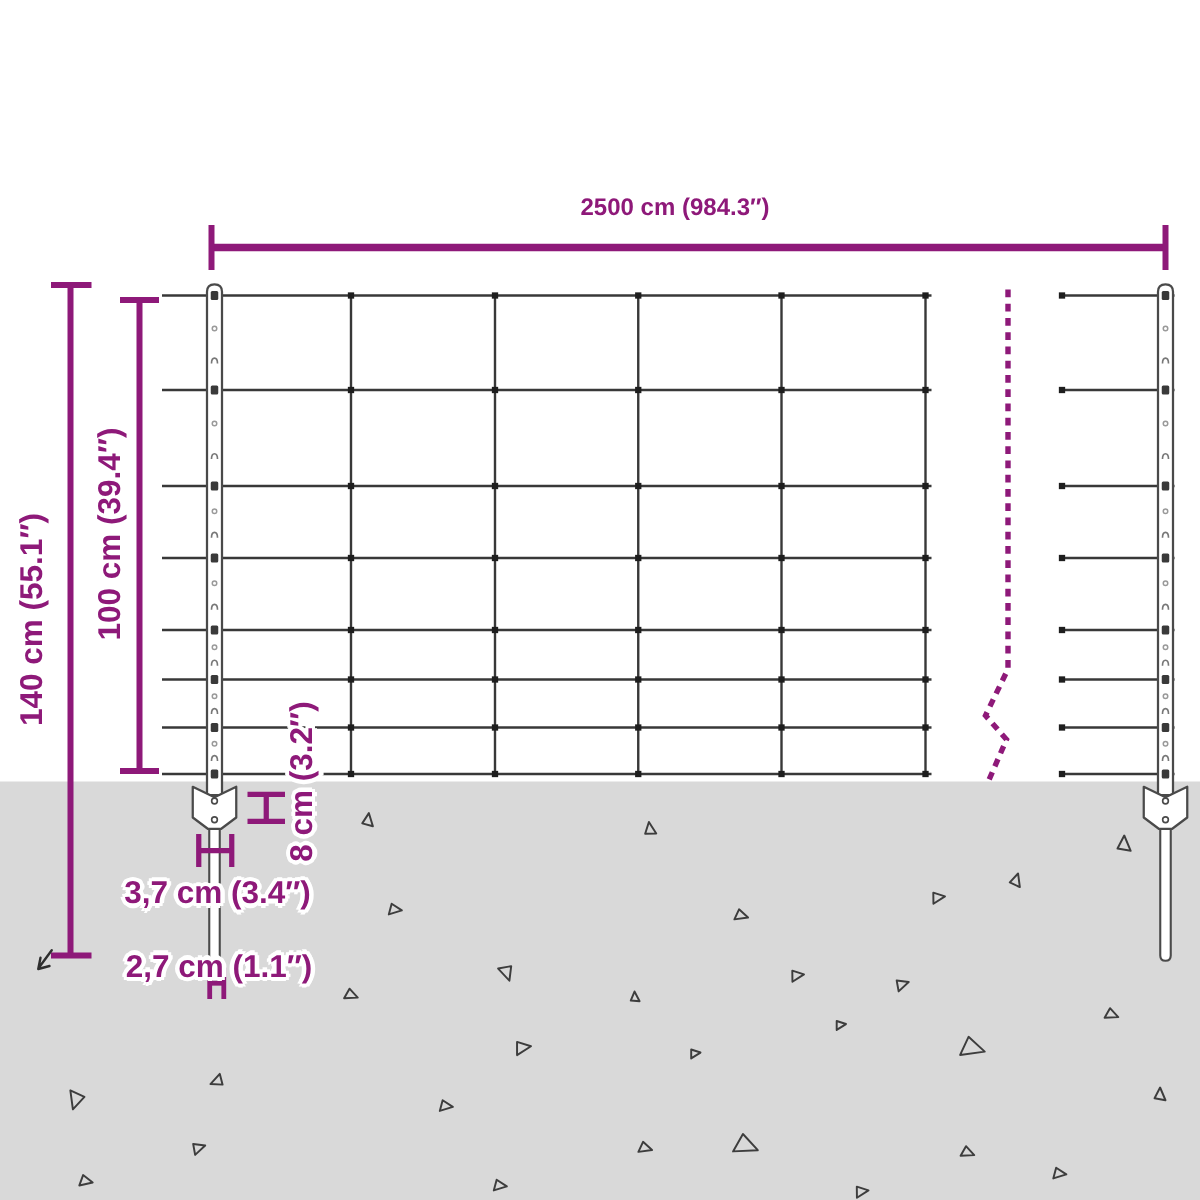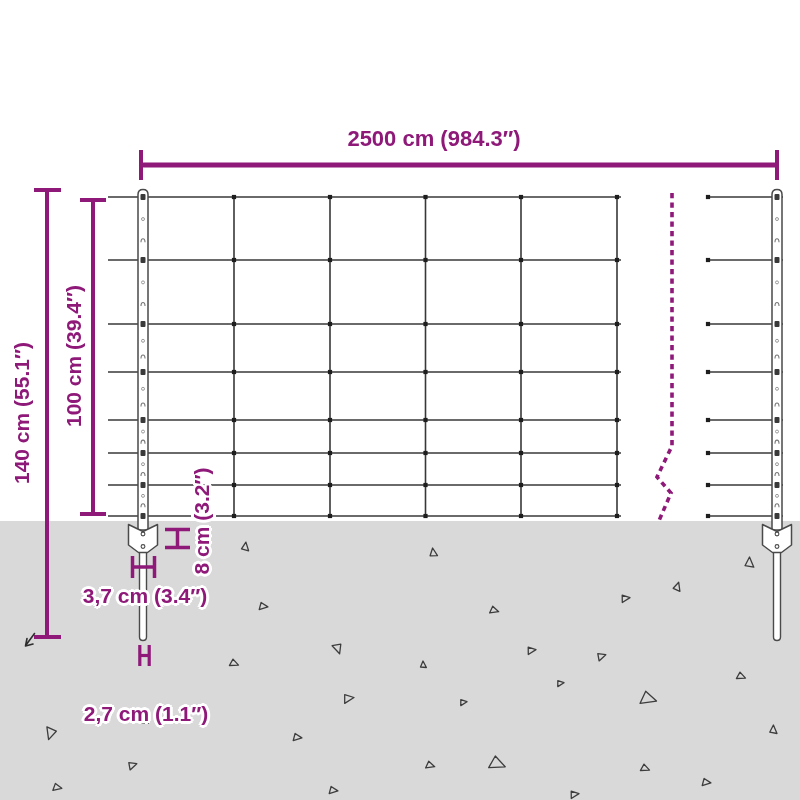--- a/index.html
+++ b/index.html
@@ -9,26 +9,26 @@
   }
   .stage svg{position:absolute;left:0;top:0;}
   .dim-label{
     position:absolute;z-index:2;color:#8e1979;font-weight:bold;font-size:21px;
     white-space:nowrap;text-align:center;line-height:24px;
     text-shadow:-2px -2px 0 #fff,2px -2px 0 #fff,-2px 2px 0 #fff,2px 2px 0 #fff,
                 0 -2px 0 #fff,0 2px 0 #fff,-2px 0 0 #fff,2px 0 0 #fff,
                 -3px 0 0 #fff,3px 0 0 #fff,0 3px 0 #fff,0 -3px 0 #fff;
   }
   .rot{transform:rotate(-90deg);}
-  #lbl-top{left:116px;top:127px;width:636px;font-size:22px;}
+  #lbl-top{left:132px;top:127px;width:636px;font-size:16px;}
   #lbl-140{left:-138px;top:401px;width:320px;}
   #lbl-100{left:-86px;top:344px;width:320px;}
   #lbl-8{left:82px;top:509px;width:240px;}
   #lbl-82{left:5px;top:584px;width:280px;}
-  #lbl-27{left:6px;top:702px;width:280px;}
+  #lbl-27{left:6px;top:633px;width:280px;}
 </style>
 </head>
 <body>
 
 <div class="stage">
   <svg id="fence-svg" width="800" height="800" viewBox="0 0 800 800">
       <rect x="0" y="521" width="800" height="279" fill="#d9d9d9"></rect>
       <polygon points="245.9,542.1 248.6,550.8 241.5,548.9" fill="none" stroke="#3d3d3d" stroke-width="1.3" stroke-linejoin="round"></polygon>
       <polygon points="432.6,548.0 437.5,555.7 430.1,555.8" fill="none" stroke="#3d3d3d" stroke-width="1.3" stroke-linejoin="round"></polygon>
       <polygon points="749.5,557.0 753.8,567.2 745.0,565.7" fill="none" stroke="#3d3d3d" stroke-width="1.3" stroke-linejoin="round"></polygon>

